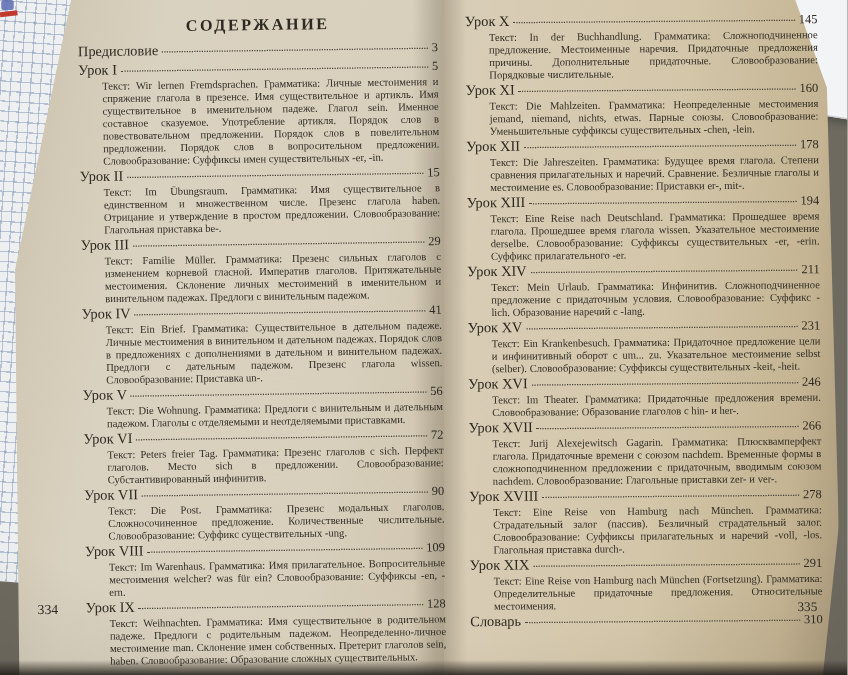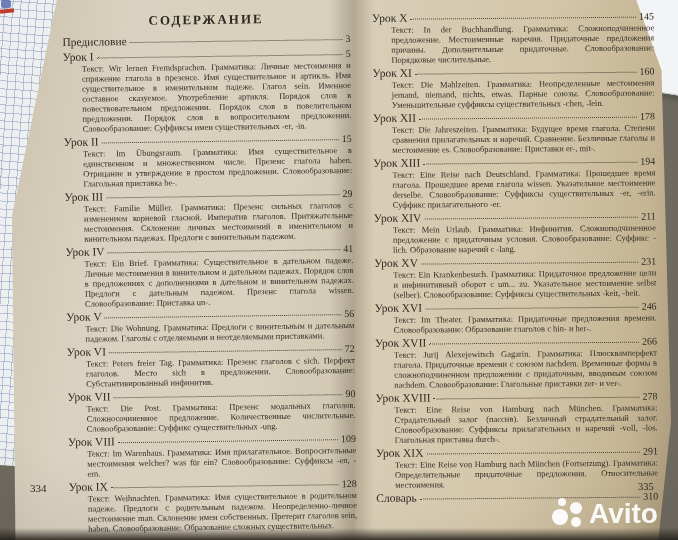--- a/index.html
+++ b/index.html
@@ -264,23 +264,14 @@
 
     </div>
   </div>
 
   <div class="folio folio-left">334</div>
   <div class="folio folio-right">335</div>
 
   <div class="bottom-shadow"></div>
   <div class="vignette"></div>
 
-  <div class="avito">
-    <span class="avito-dots">
-      <i class="d1"></i>
-        <i class="d2"></i>
-        <i class="d3"></i>
-        <i class="d4"></i>
-    </span>
-    <span>Avito</span>
-  </div>
 
 </div>
 
 </body></html>

